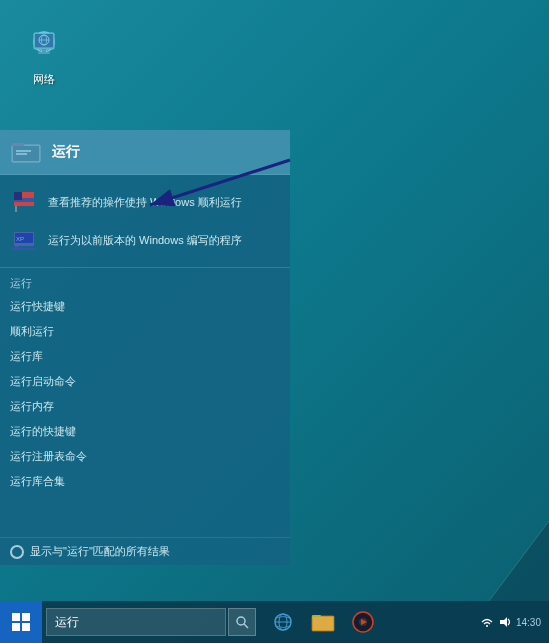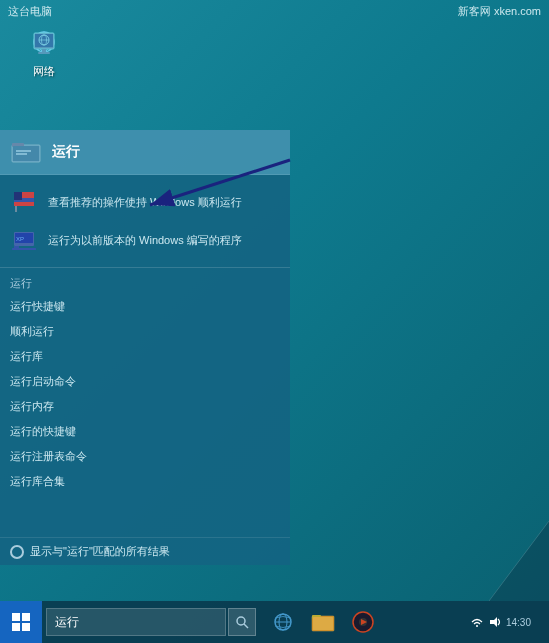--- a/index.html
+++ b/index.html
@@ -56,20 +56,21 @@
       z-index: 5;
     }
 
     .desktop-icon {
       display: flex;
       flex-direction: column;
       align-items: center;
       width: 60px;
       margin-bottom: 28px;
       cursor: pointer;
+      gap: 8px;
     }
 
     .desktop-icon .icon-img {
       width: 40px;
       height: 32px;
       display: flex;
       align-items: center;
       justify-content: center;
       margin-bottom: 4px;
     }
@@ -257,21 +258,21 @@
       display: flex;
       align-items: center;
       justify-content: center;
       cursor: pointer;
     }
 
     .taskbar-sys {
       margin-left: auto;
       display: flex;
       align-items: center;
-      padding-right: 18px;
+      padding-right: 8px;
       gap: 4px;
     }
 
     
     .arrow-annotation {
       position: absolute;
       top: 155px;
       left: 110px;
       z-index: 25;
       pointer-events: none;
@@ -299,24 +300,20 @@
     .win-logo div {
       background: white;
     }
   </style>
 </head>
 <body>
 
 <div class="desktop">
   <div class="desktop-bg"></div>
 
-  <div class="top-bar">
-    <span class="top-bar-left">这台电脑</span>
-    <span class="top-bar-right">新客网 xken.com</span>
-  </div>
 
   <div class="desktop-icons">
     <div class="desktop-icon">
       <div class="icon-img">
 
         <svg width="36" height="28" viewBox="0 0 36 28">
 
           <circle cx="18" cy="12" r="10" fill="none" stroke="#66c8e8" stroke-width="1.5"></circle>
           <ellipse cx="18" cy="12" rx="5" ry="10" fill="none" stroke="#66c8e8" stroke-width="1"></ellipse>
           <line x1="8" y1="12" x2="28" y2="12" stroke="#66c8e8" stroke-width="1"></line>

